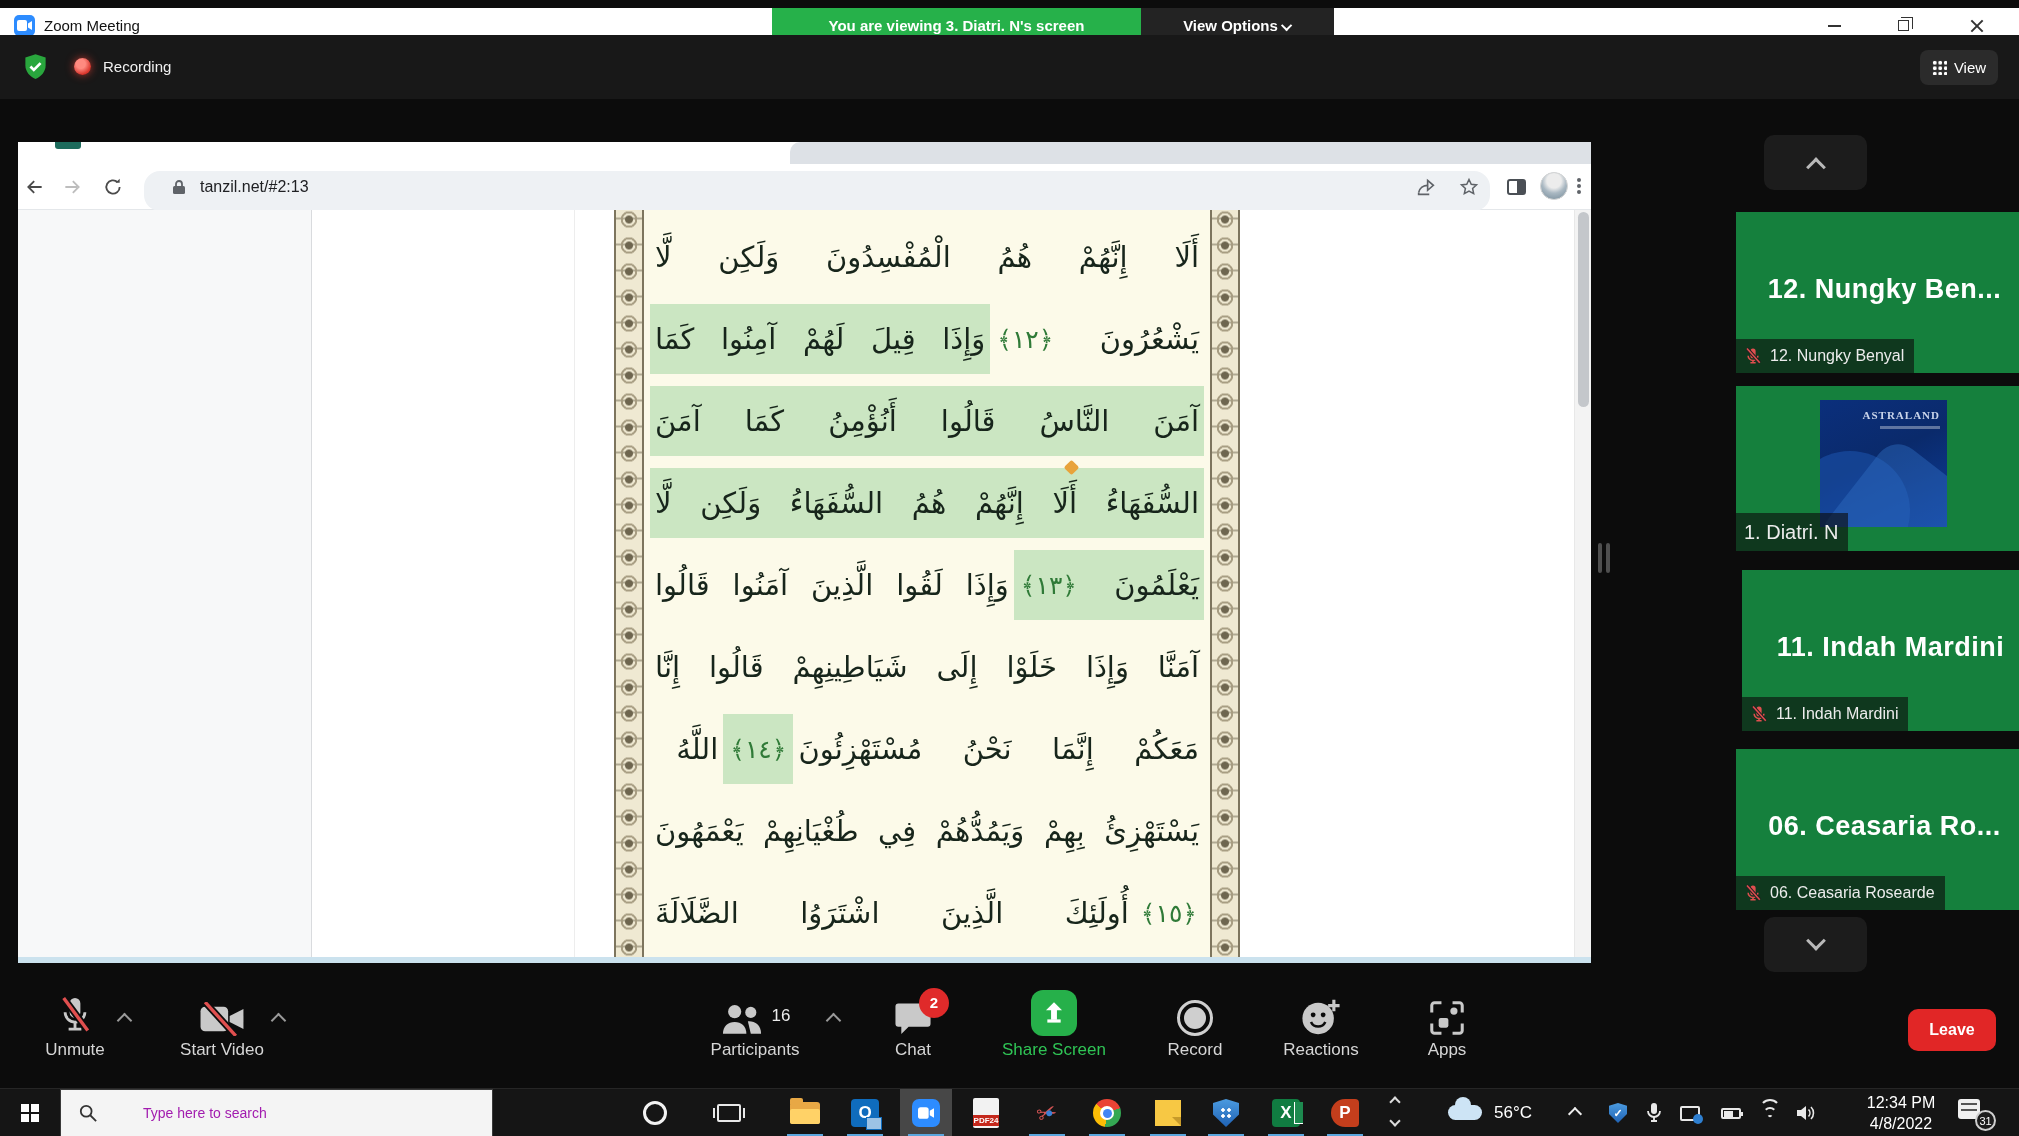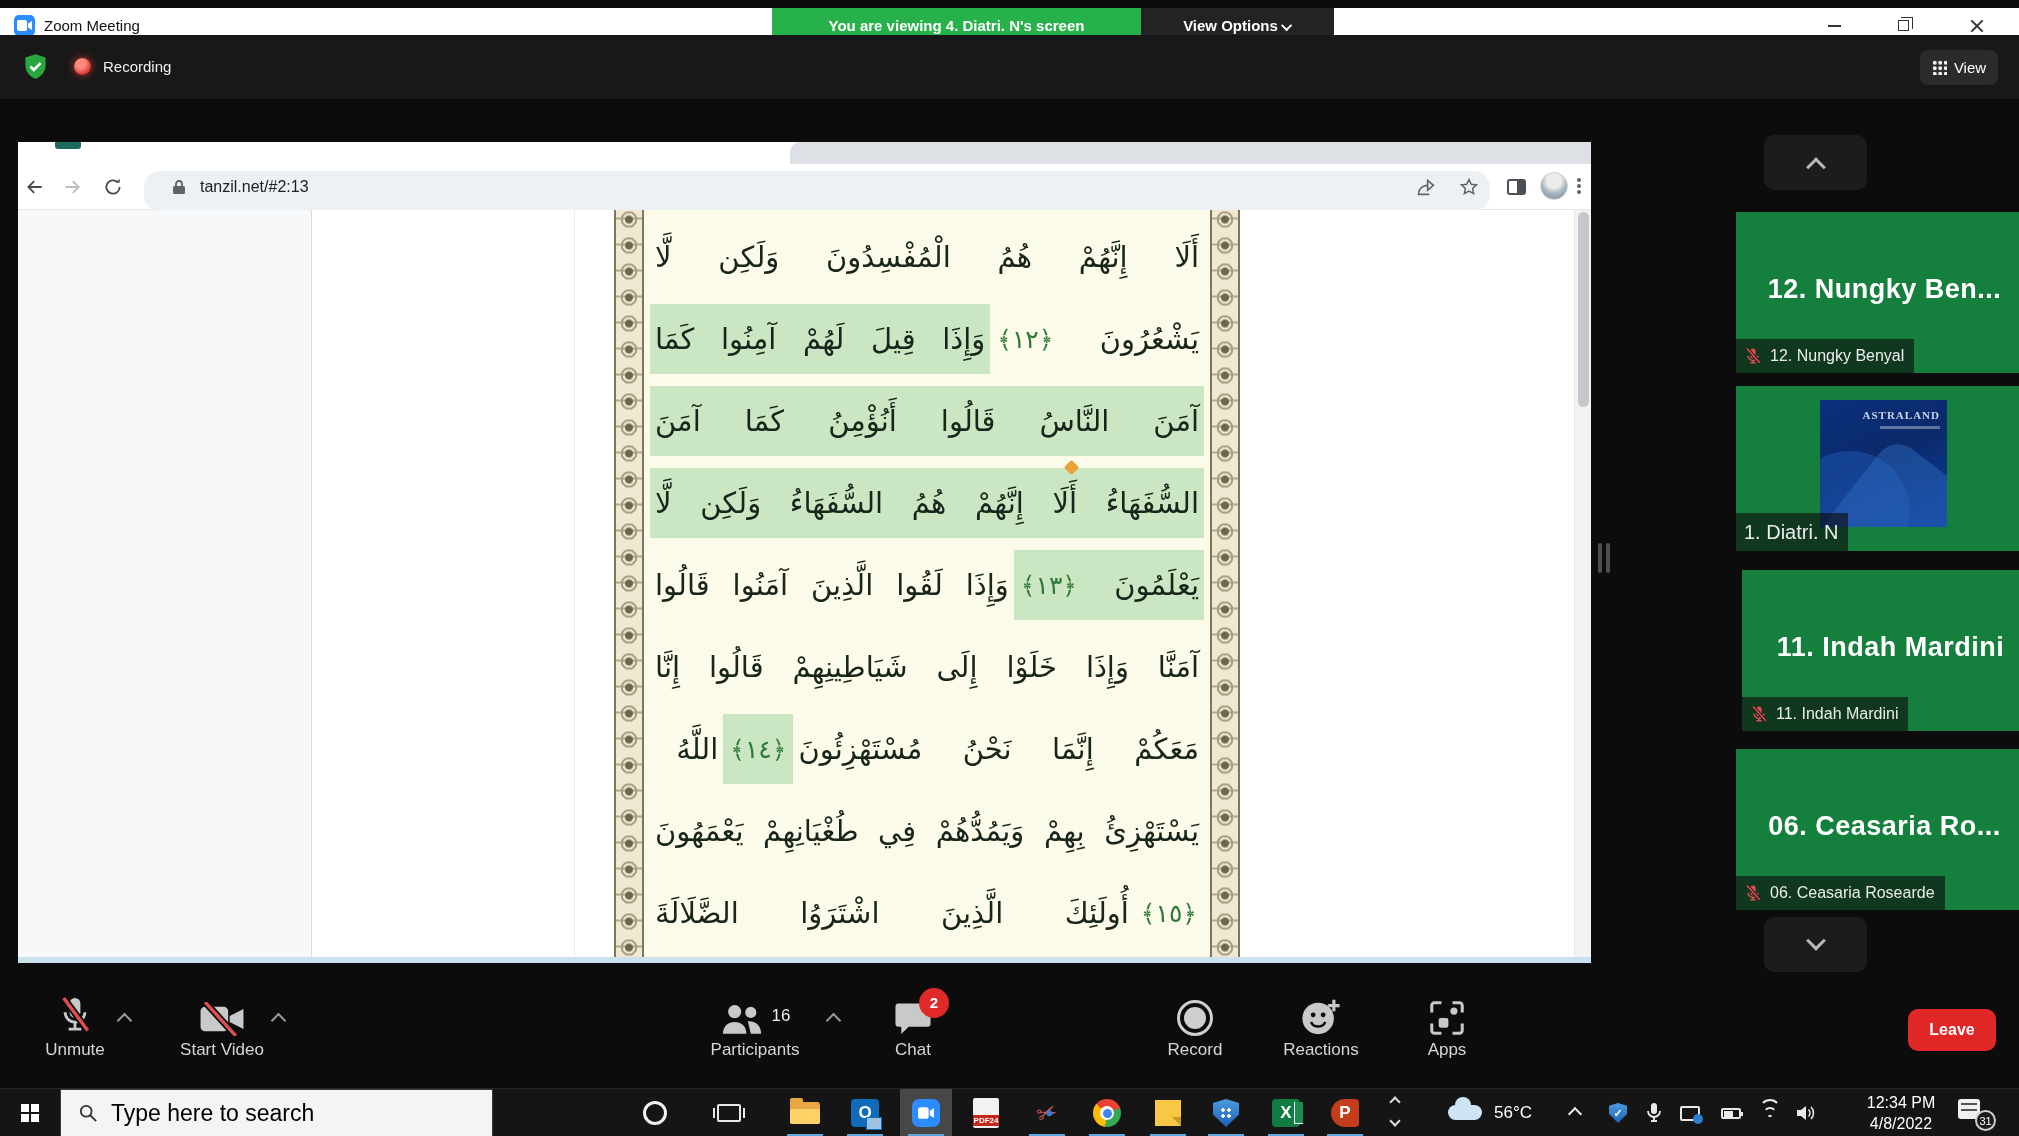--- a/index.html
+++ b/index.html
@@ -109,21 +109,21 @@
   .pcount { font-size:17px; color:#ececec; margin-left:8px; position:relative; top:-10px; }
 
   
   .taskbar { position:absolute; left:0; top:1088px; width:2019px; height:48px; background:#151515; border-top:1px solid #262626; }
   .tslot { position:absolute; top:0; width:52px; height:48px; display:flex; align-items:center; justify-content:center; transform:translateX(-50%); cursor:pointer; }
   .tslot.active { background:#474747; }
   .underline { position:absolute; bottom:0; left:50%; transform:translateX(-50%); width:36px; height:3px; background:#5aa6dd; }
   .winlogo { display:grid; grid-template-columns:8px 8px; grid-template-rows:8px 8px; gap:2px; }
   .winlogo i { background:#fff; }
   .searchbox { position:absolute; left:60px; top:0; width:433px; height:48px; background:#f4f4f4; border:1px solid #3a3a3a; display:flex; align-items:center; gap:14px; padding-left:18px; cursor:text; }
-  .searchbox span { color:#000000; font-size:23px; }
+  .searchbox span { color:#a21caf; font-size:14px;margin-left:32px; }
   .cortana { width:24px; height:24px; border:3px solid #f2f2f2; border-radius:50%; }
   .taskview { width:24px; height:18px; border:2px solid #e8e8e8; border-radius:2px; position:relative; }
   .taskview:before { content:""; position:absolute; left:-6px; top:2px; width:2px; height:10px; background:#e8e8e8; }
   .taskview:after { content:""; position:absolute; right:-6px; top:2px; width:2px; height:10px; background:#e8e8e8; }
   .folder { position:relative; width:30px; height:22px; background:#e8a845; border-radius:3px; }
   .folder:before { content:""; position:absolute; left:0; top:-4px; width:13px; height:6px; background:#e8a845; border-radius:2px 2px 0 0; }
   .folder:after { content:""; position:absolute; left:0; bottom:0; width:30px; height:15px; background:#ffd267; border-radius:2px; }
   .sqicon { width:28px; height:28px; border-radius:4px; color:#fff; font-weight:bold; font-size:17px; display:flex; align-items:center; justify-content:center; position:relative; }
   .outlook { background:#0f6cbd; } .outlook:after { content:""; position:absolute; right:-3px; bottom:-3px; width:14px; height:11px; background:#9cc3e5; border:1px solid #0f6cbd; }
   .zoomapp { background:#2d8cff; border-radius:7px; }
@@ -170,21 +170,21 @@
 <div id="app">
 
   <div class="titlebar">
     <div class="zm-ico">
       <svg width="15" height="11" viewBox="0 0 15 11">
           <rect x="0" y="0" width="10" height="11" rx="2" fill="#fff"></rect>
           <path d="M11 3.5L15 1v9l-4-2.5z" fill="#fff"></path>
         </svg>
     </div>
     <span class="zm-title">Zoom Meeting</span>
-    <div class="banner">You are viewing 4. Diatri. N's screen</div>
+    <div class="banner">You are viewing 3. Diatri. N's screen</div>
     <div class="viewopts"><span>View Options</span><span class="chev"></span></div>
     <div class="winbtn wb-min">
         <span class="glyph-min"></span>
       </div>
     <div class="winbtn wb-max">
         <span class="glyph-max"></span>
       </div>
     <div class="winbtn wb-close">
         <span class="glyph-x"></span>
       </div>
@@ -495,20 +495,31 @@
   <div class="cgroup" style="left:913px;">
     <div class="cicon">
       <svg width="38" height="36" viewBox="0 0 26 24">
           <path d="M3 2h20a2 2 0 0 1 2 2v12a2 2 0 0 1-2 2H10l-5 5v-5H3a2 2 0 0 1-2-2V4a2 2 0 0 1 2-2z" fill="#c9c9c9"></path>
         </svg>
     </div>
     <div class="clabel">Chat</div>
   </div>
   <div class="chatbadge">2</div>
 
+  <div class="cgroup" style="left:1054px;">
+    <div class="cicon">
+      <div class="sharesq">
+        <svg width="22" height="24" viewBox="0 0 16 18">
+            <path d="M8 1l6 6h-3.8v7H5.8V7H2z" fill="#fff"></path>
+            <path d="M3 15h10" stroke="#fff" stroke-width="2.4"></path>
+          </svg>
+      </div>
+    </div>
+    <div class="clabel green">Share Screen</div>
+  </div>
 
   <div class="cgroup" style="left:1195px;">
     <div class="cicon">
         <span class="recring">
           <i></i>
         </span>
       </div>
     <div class="clabel">Record</div>
   </div>
 

